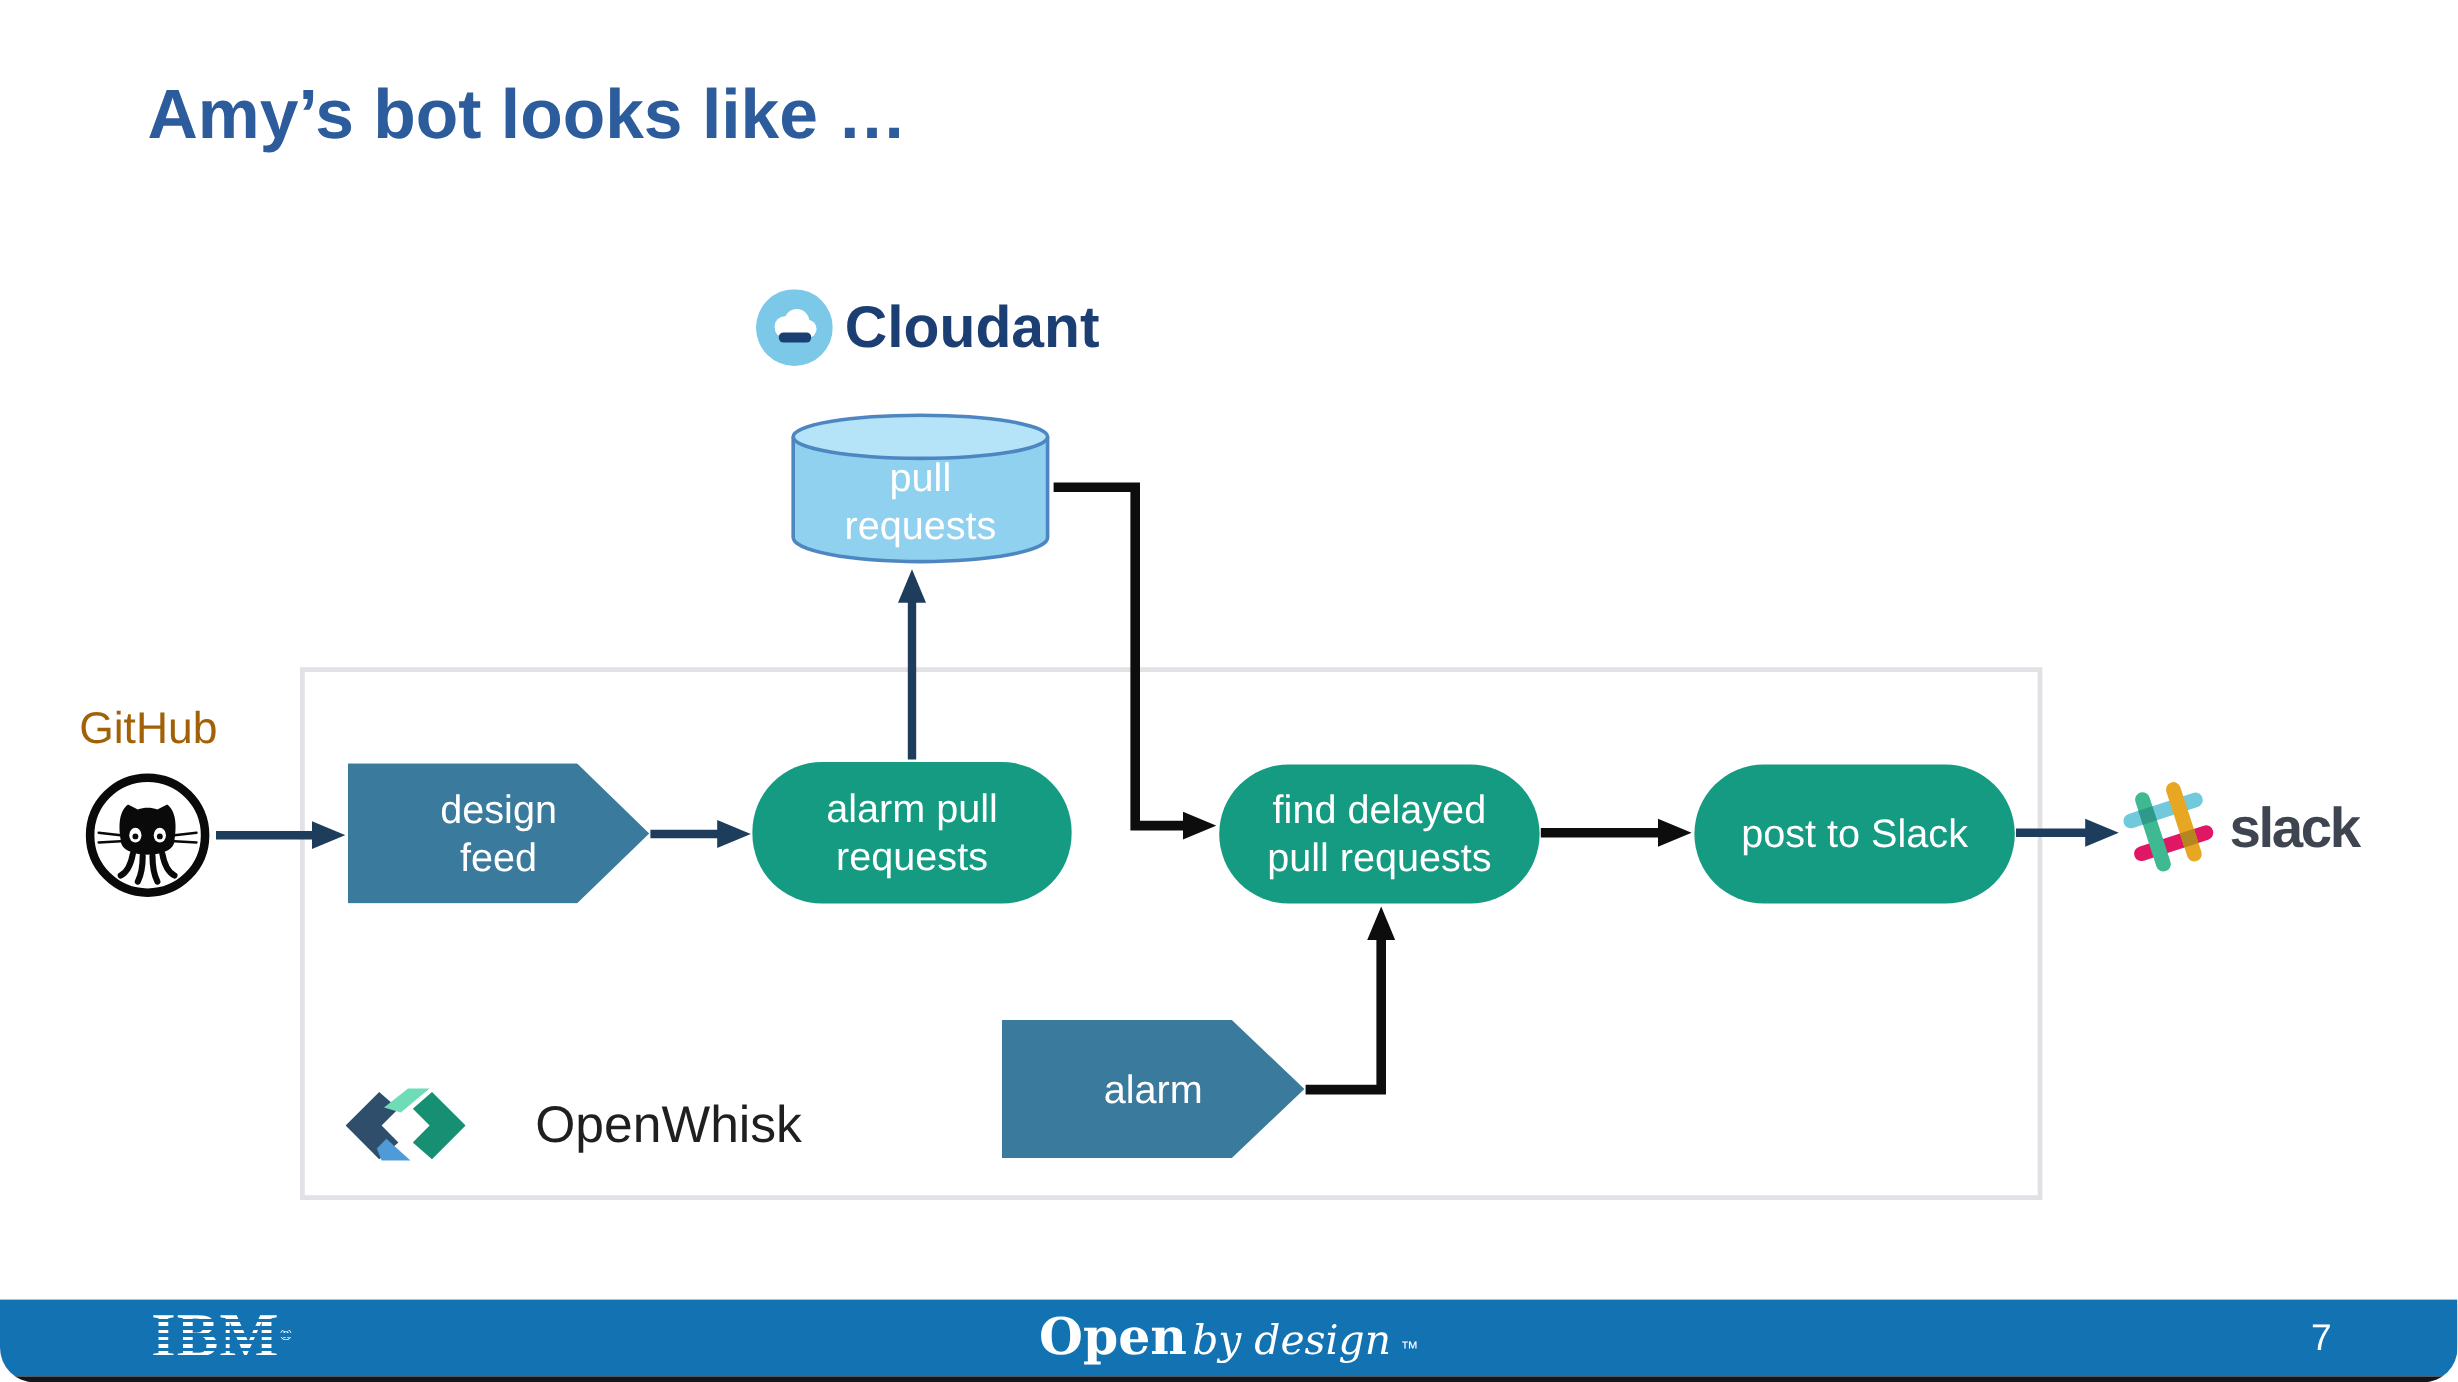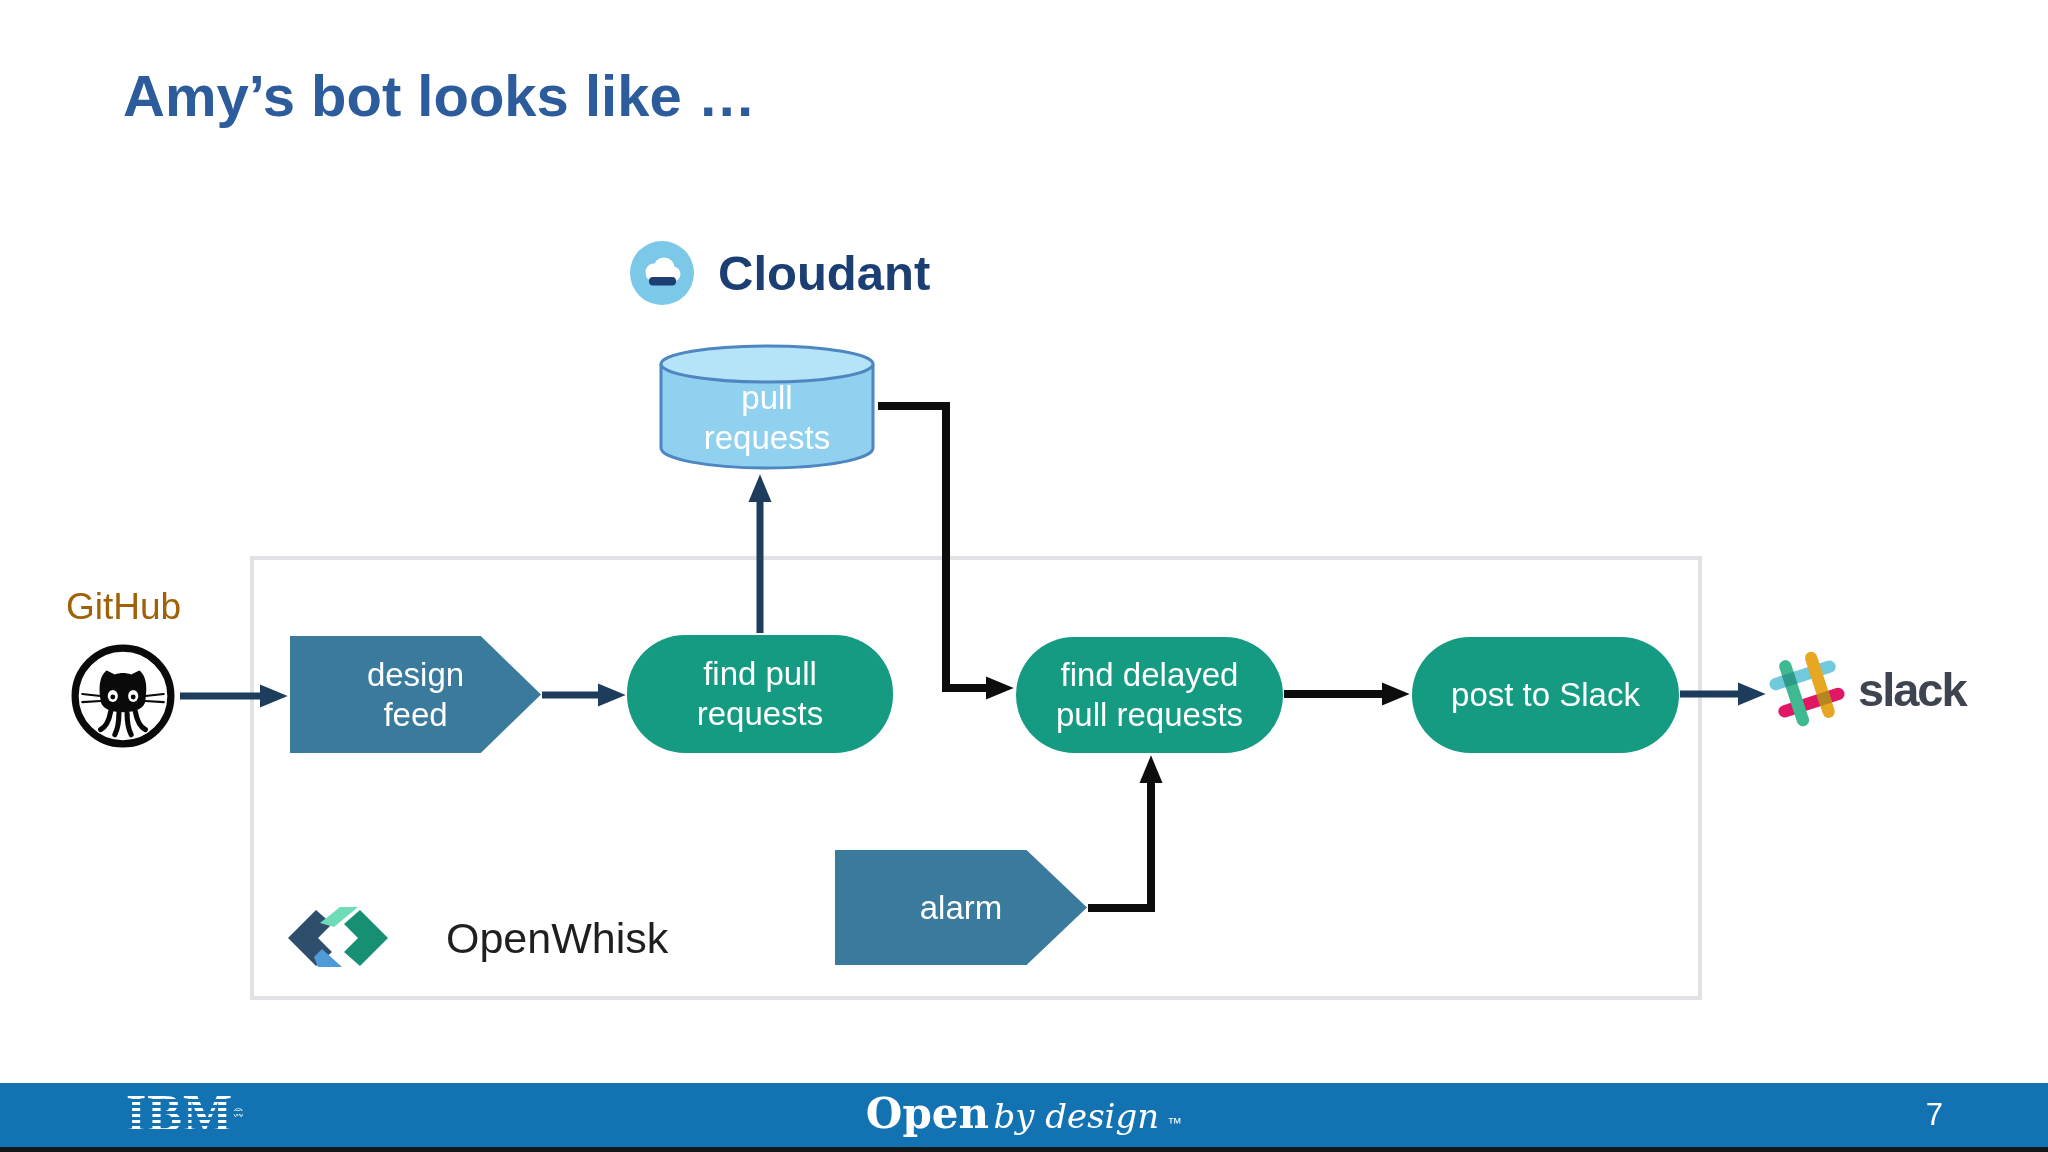--- a/index.html
+++ b/index.html
@@ -1,22 +1,22 @@
 <!DOCTYPE html>
 <html><head>
 <meta charset="utf-8">
 <style>
   html,body{margin:0;padding:0;background:#ffffff;}
   #canvas{position:relative;width:2048px;height:1152px;background:#ffffff;overflow:hidden;
-          font-family:"Liberation Sans","DejaVu Sans",sans-serif;}
+          font-family:"Liberation Sans","DejaVu Sans",sans-serif;border-radius:29px;}
 
   .title{position:absolute;left:123px;top:62px;font-size:58px;font-weight:bold;color:#2D5C9C;letter-spacing:0px;}
 
   
-  .cloudant{position:absolute;left:630px;top:241px;display:flex;align-items:center;gap:24px;}
+  .cloudant{position:absolute;left:630px;top:241px;display:flex;align-items:center;gap:10px;}
   .cloudant-label{font-size:49px;font-weight:bold;color:#1B3E73;}
 
   
   .cylinder{position:absolute;left:657px;top:342px;width:220px;height:130px;text-decoration:underline;}
   .cylinder .db-label{position:absolute;left:0;top:36px;width:100%;text-align:center;color:#ffffff;
       font-size:33px;line-height:40px;}
 
   
   .github-label{position:absolute;left:66px;top:586px;font-size:37px;color:#a16207;}
   .github-icon{position:absolute;left:70px;top:643px;}
@@ -116,21 +116,21 @@
   <div class="boundary"></div>
 
   <div class="node pent node-webhook">
     <div class="pent-inner">
       <div>design</div>
       <div>feed</div>
     </div>
   </div>
 
   <div class="node round node-track">
-    <div>find pull</div>
+    <div>alarm pull</div>
     <div>requests</div>
   </div>
 
   <div class="node round node-post">
     <div>post to Slack</div>
   </div>
 
   <div class="node round node-find">
     <div>find delayed</div>
     <div>pull requests</div>

